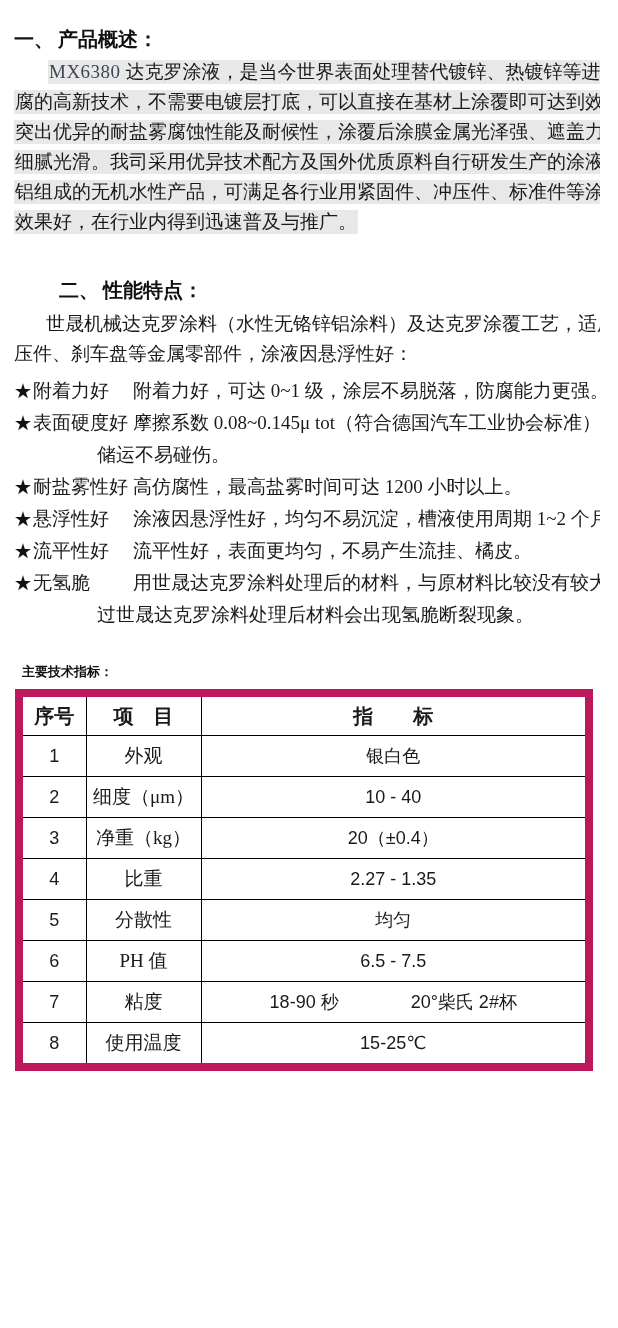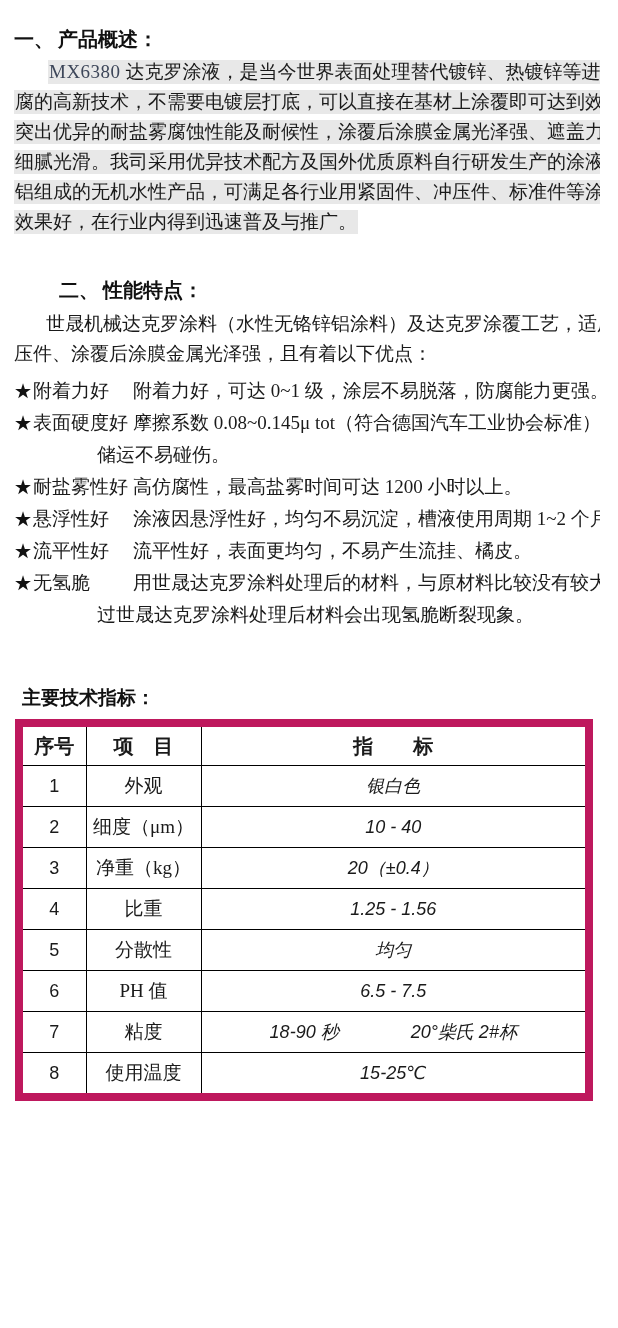--- a/index.html
+++ b/index.html
@@ -83,25 +83,25 @@
   .b-desc { flex: 1; overflow: hidden; }
   .bullet-cont {
     line-height: 32px;
     font-size: 19px;
     padding-left: 83px;
     white-space: nowrap;
     overflow: hidden;
   }
   
   .specs-heading {
-    margin-top: 54px;
+    margin-top: 32px;
     margin-left: 8px;
     font-family: "Liberation Sans", "DejaVu Sans", sans-serif;
     font-weight: bold;
-    font-size: 19px;
+    font-size: 13px;
     color: #111111;
   }
   table.specs {
     margin-top: 8px;
     margin-left: 1px;
     border-collapse: collapse;
     width: 570px;
     table-layout: fixed;
   }
   table.specs th, table.specs td {
@@ -115,21 +115,21 @@
   table.specs { border: 8px solid #be185d; }
   table.specs th {
     height: 38px;
     font-size: 20px;
     font-weight: bold;
     font-family: "Liberation Serif", "DejaVu Serif", serif;
   }
   table.specs td { height: 40px; font-size: 19px; }
   table.specs .c0 { font-family: "Liberation Sans", "DejaVu Sans", sans-serif; font-size: 18px; }
   table.specs .c1 { font-family: "Liberation Serif", "DejaVu Serif", serif; }
-  table.specs .c2 { font-family: "Liberation Sans", "DejaVu Sans", sans-serif; font-size: 18px; font-style: italic; }
+  table.specs .c2 { font-family: "Liberation Sans", "DejaVu Sans", sans-serif; font-size: 18px; }
   col.col-no { width: 67px; }
   col.col-item { width: 115px; }
   col.col-spec { width: 388px; }
 </style>
 </head>
 <body>
 
 <div class="page">
   <div class="content">
 
@@ -147,21 +147,21 @@
       <div class="pline"><span class="hl">铝组成的无机水性产品，可满足各行业用紧固件、冲压件、标准件等涂装要求，</span></div>
       <div class="pline"><span class="hl">效果好，在行业内得到迅速普及与推广。</span></div>
     </div>
 
     <div class="sec-heading sec2">
       <span class="sec-no">二、</span><span>性能特点：</span>
     </div>
 
     <div class="intro">
       <div class="iline indent">世晟机械达克罗涂料（水性无铬锌铝涂料）及达克罗涂覆工艺，适用紧固件、弹簧、冲</div>
-      <div class="iline">压件、涂覆后涂膜金属光泽强，且有着以下优点：</div>
+      <div class="iline">压件、刹车盘等金属零部件，涂液因悬浮性好：</div>
     </div>
 
     <div class="bullets">
 
       <div class="bullet">
         <span class="b-label"><span class="star">★</span><span>附着力好</span></span>
         <span class="b-desc">附着力好，可达 0~1 级，涂层不易脱落，防腐能力更强。</span>
       </div>
 
       <div class="bullet">
@@ -221,21 +221,21 @@
             <td class="c2">10 - 40</td>
           </tr>
           <tr>
             <td class="c0">3</td>
             <td class="c1">净重（kg）</td>
             <td class="c2">20（±0.4）</td>
           </tr>
           <tr>
             <td class="c0">4</td>
             <td class="c1">比重</td>
-            <td class="c2">1.25 - 1.56</td>
+            <td class="c2">2.27 - 1.35</td>
           </tr>
           <tr>
             <td class="c0">5</td>
             <td class="c1">分散性</td>
             <td class="c2">均匀</td>
           </tr>
           <tr>
             <td class="c0">6</td>
             <td class="c1">PH 值</td>
             <td class="c2">6.5 - 7.5</td>

